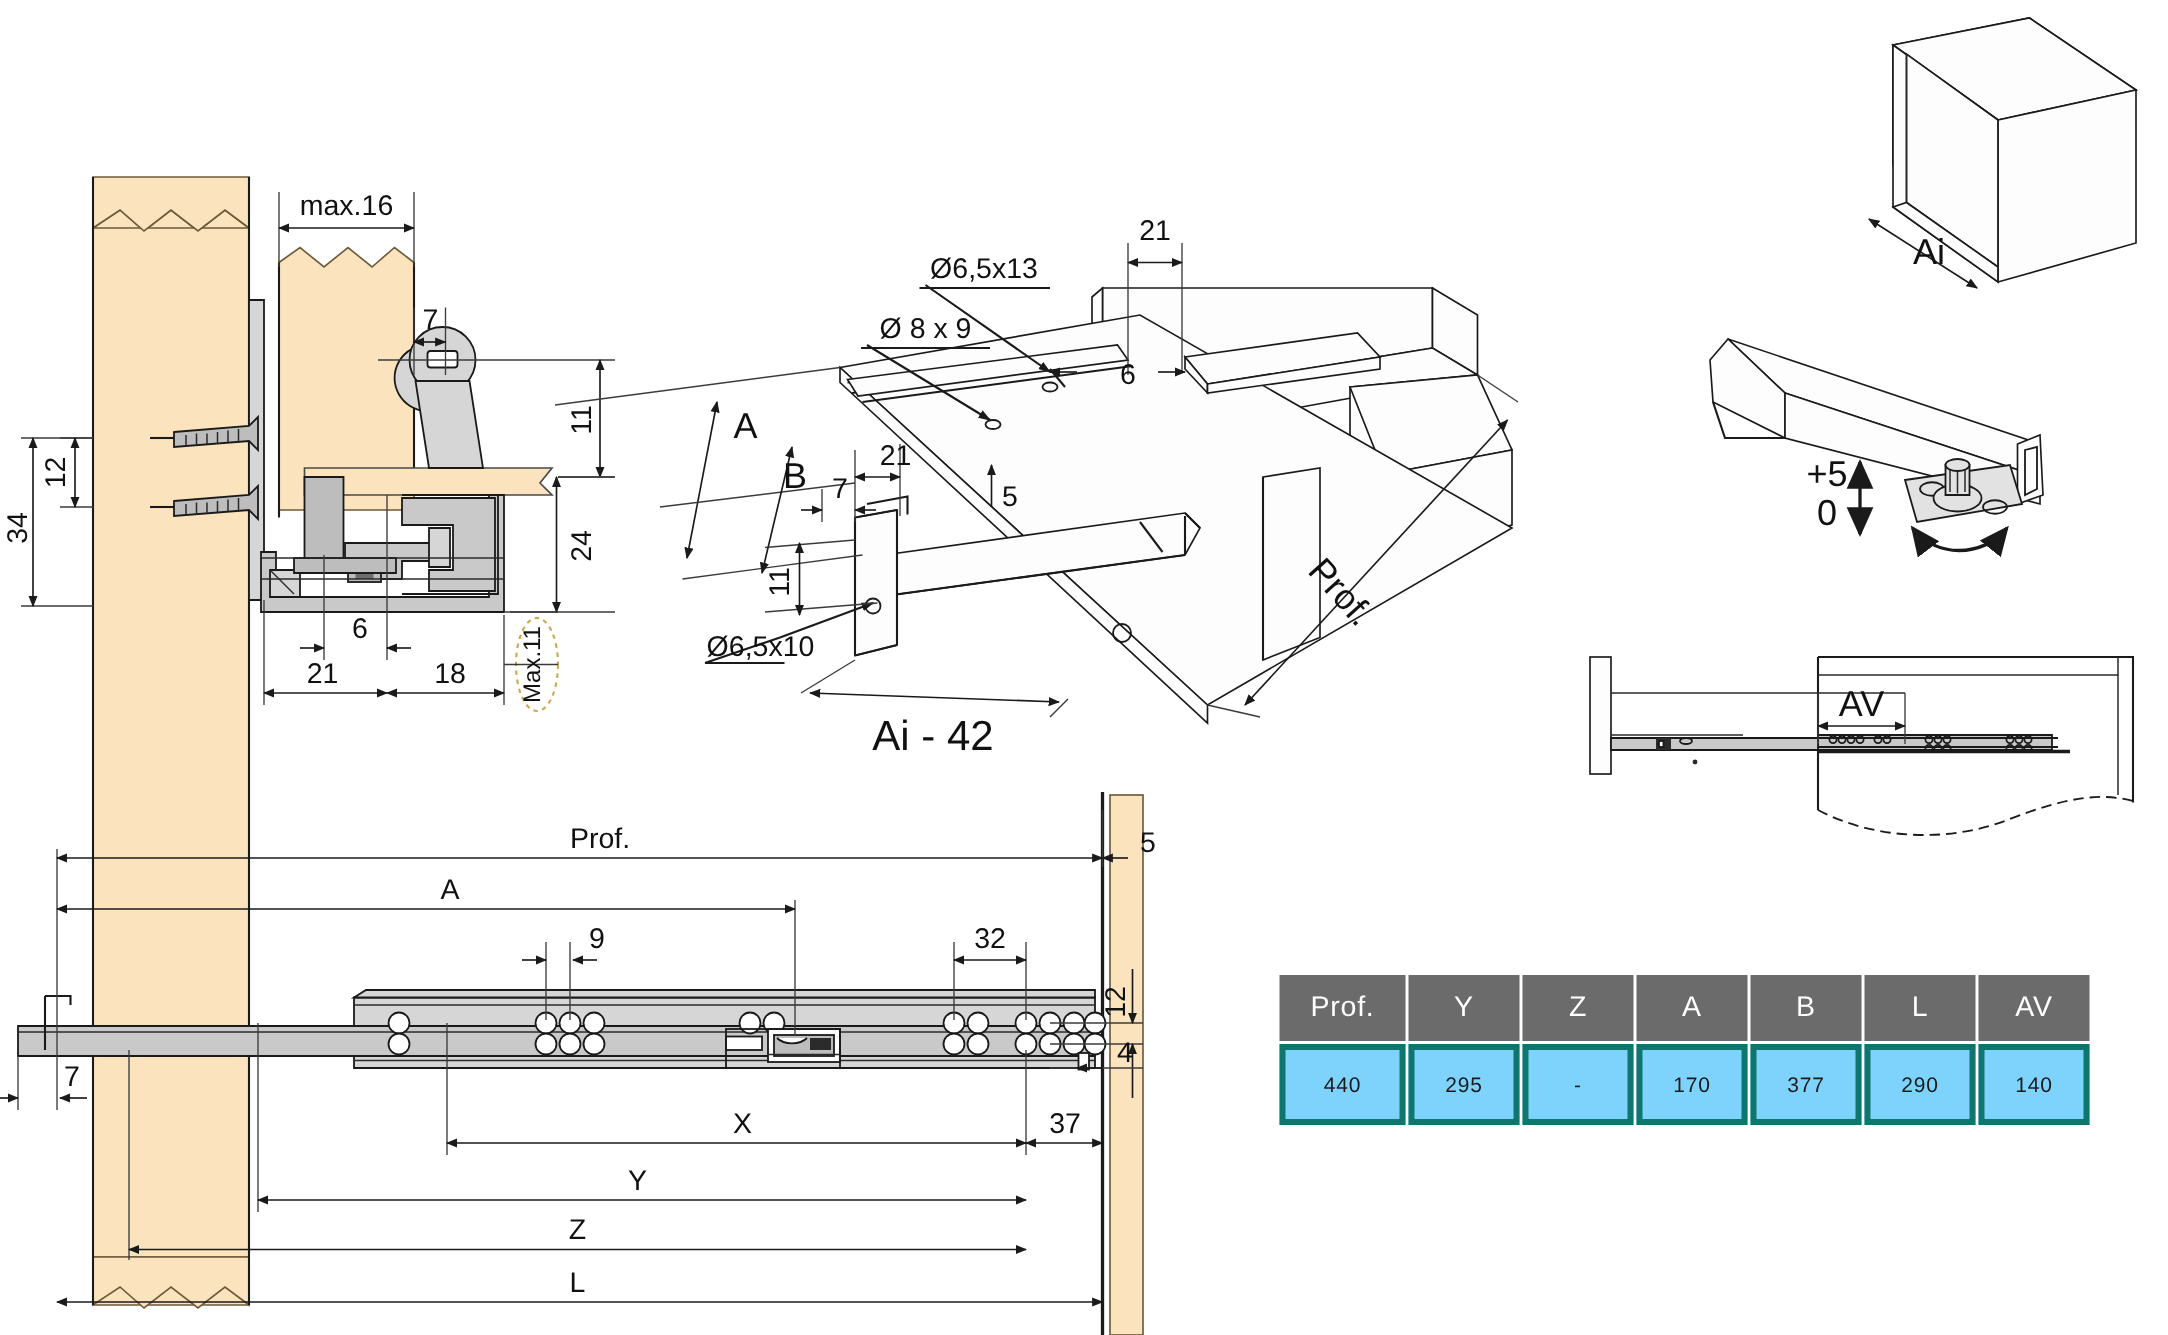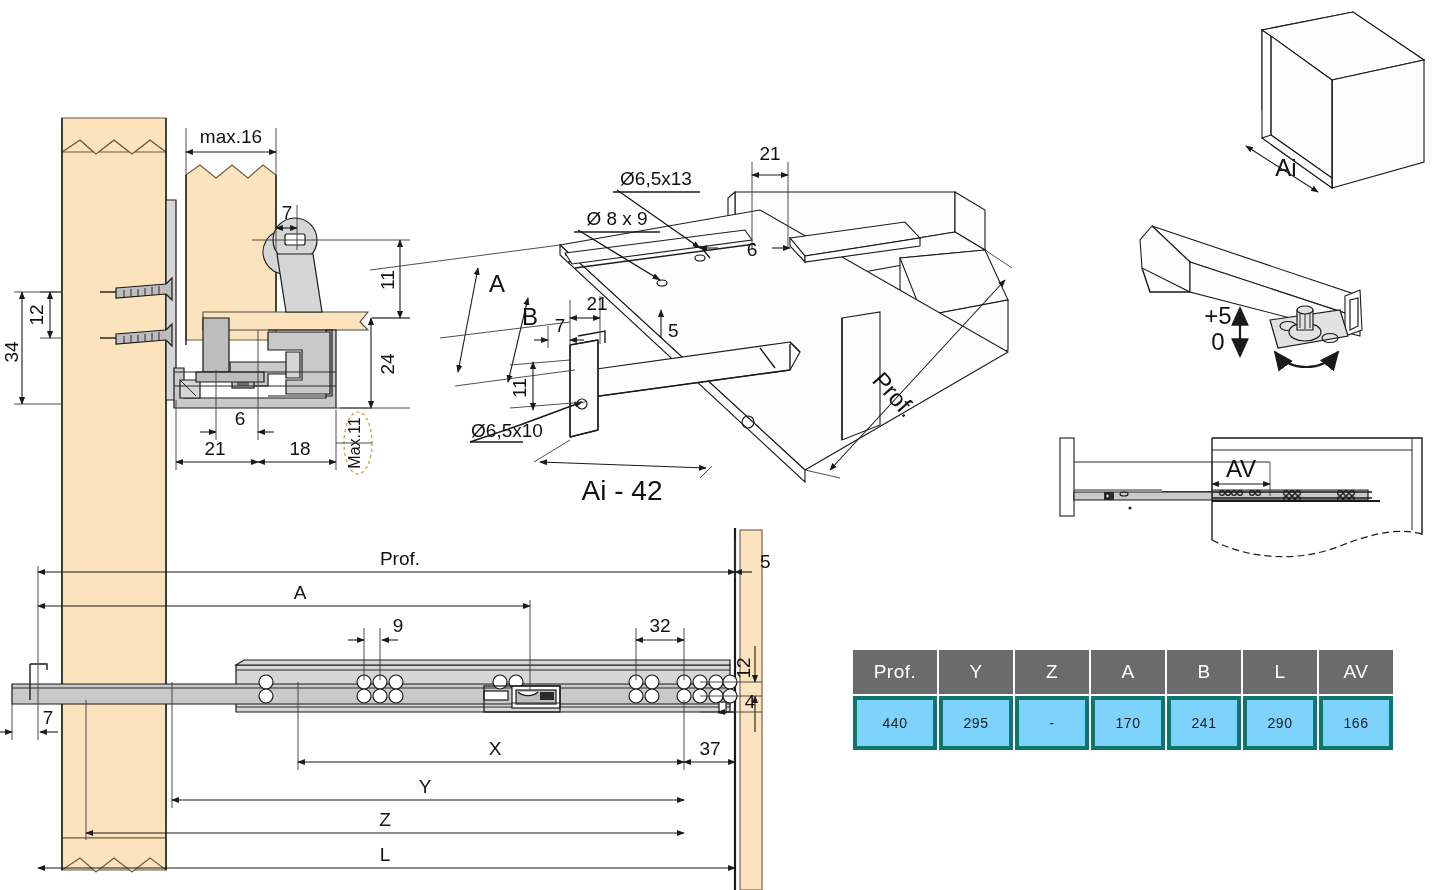--- a/index.html
+++ b/index.html
@@ -596,20 +596,20 @@
         <th>L</th>
         <th>AV</th>
       </tr>
     </thead>
     <tbody>
       <tr>
         <td>440</td>
         <td>295</td>
         <td>-</td>
         <td>170</td>
-        <td>241</td>
+        <td>377</td>
         <td>290</td>
-        <td>166</td>
+        <td>140</td>
       </tr>
     </tbody>
   </table>
 
 </div>
 
 </body></html>

